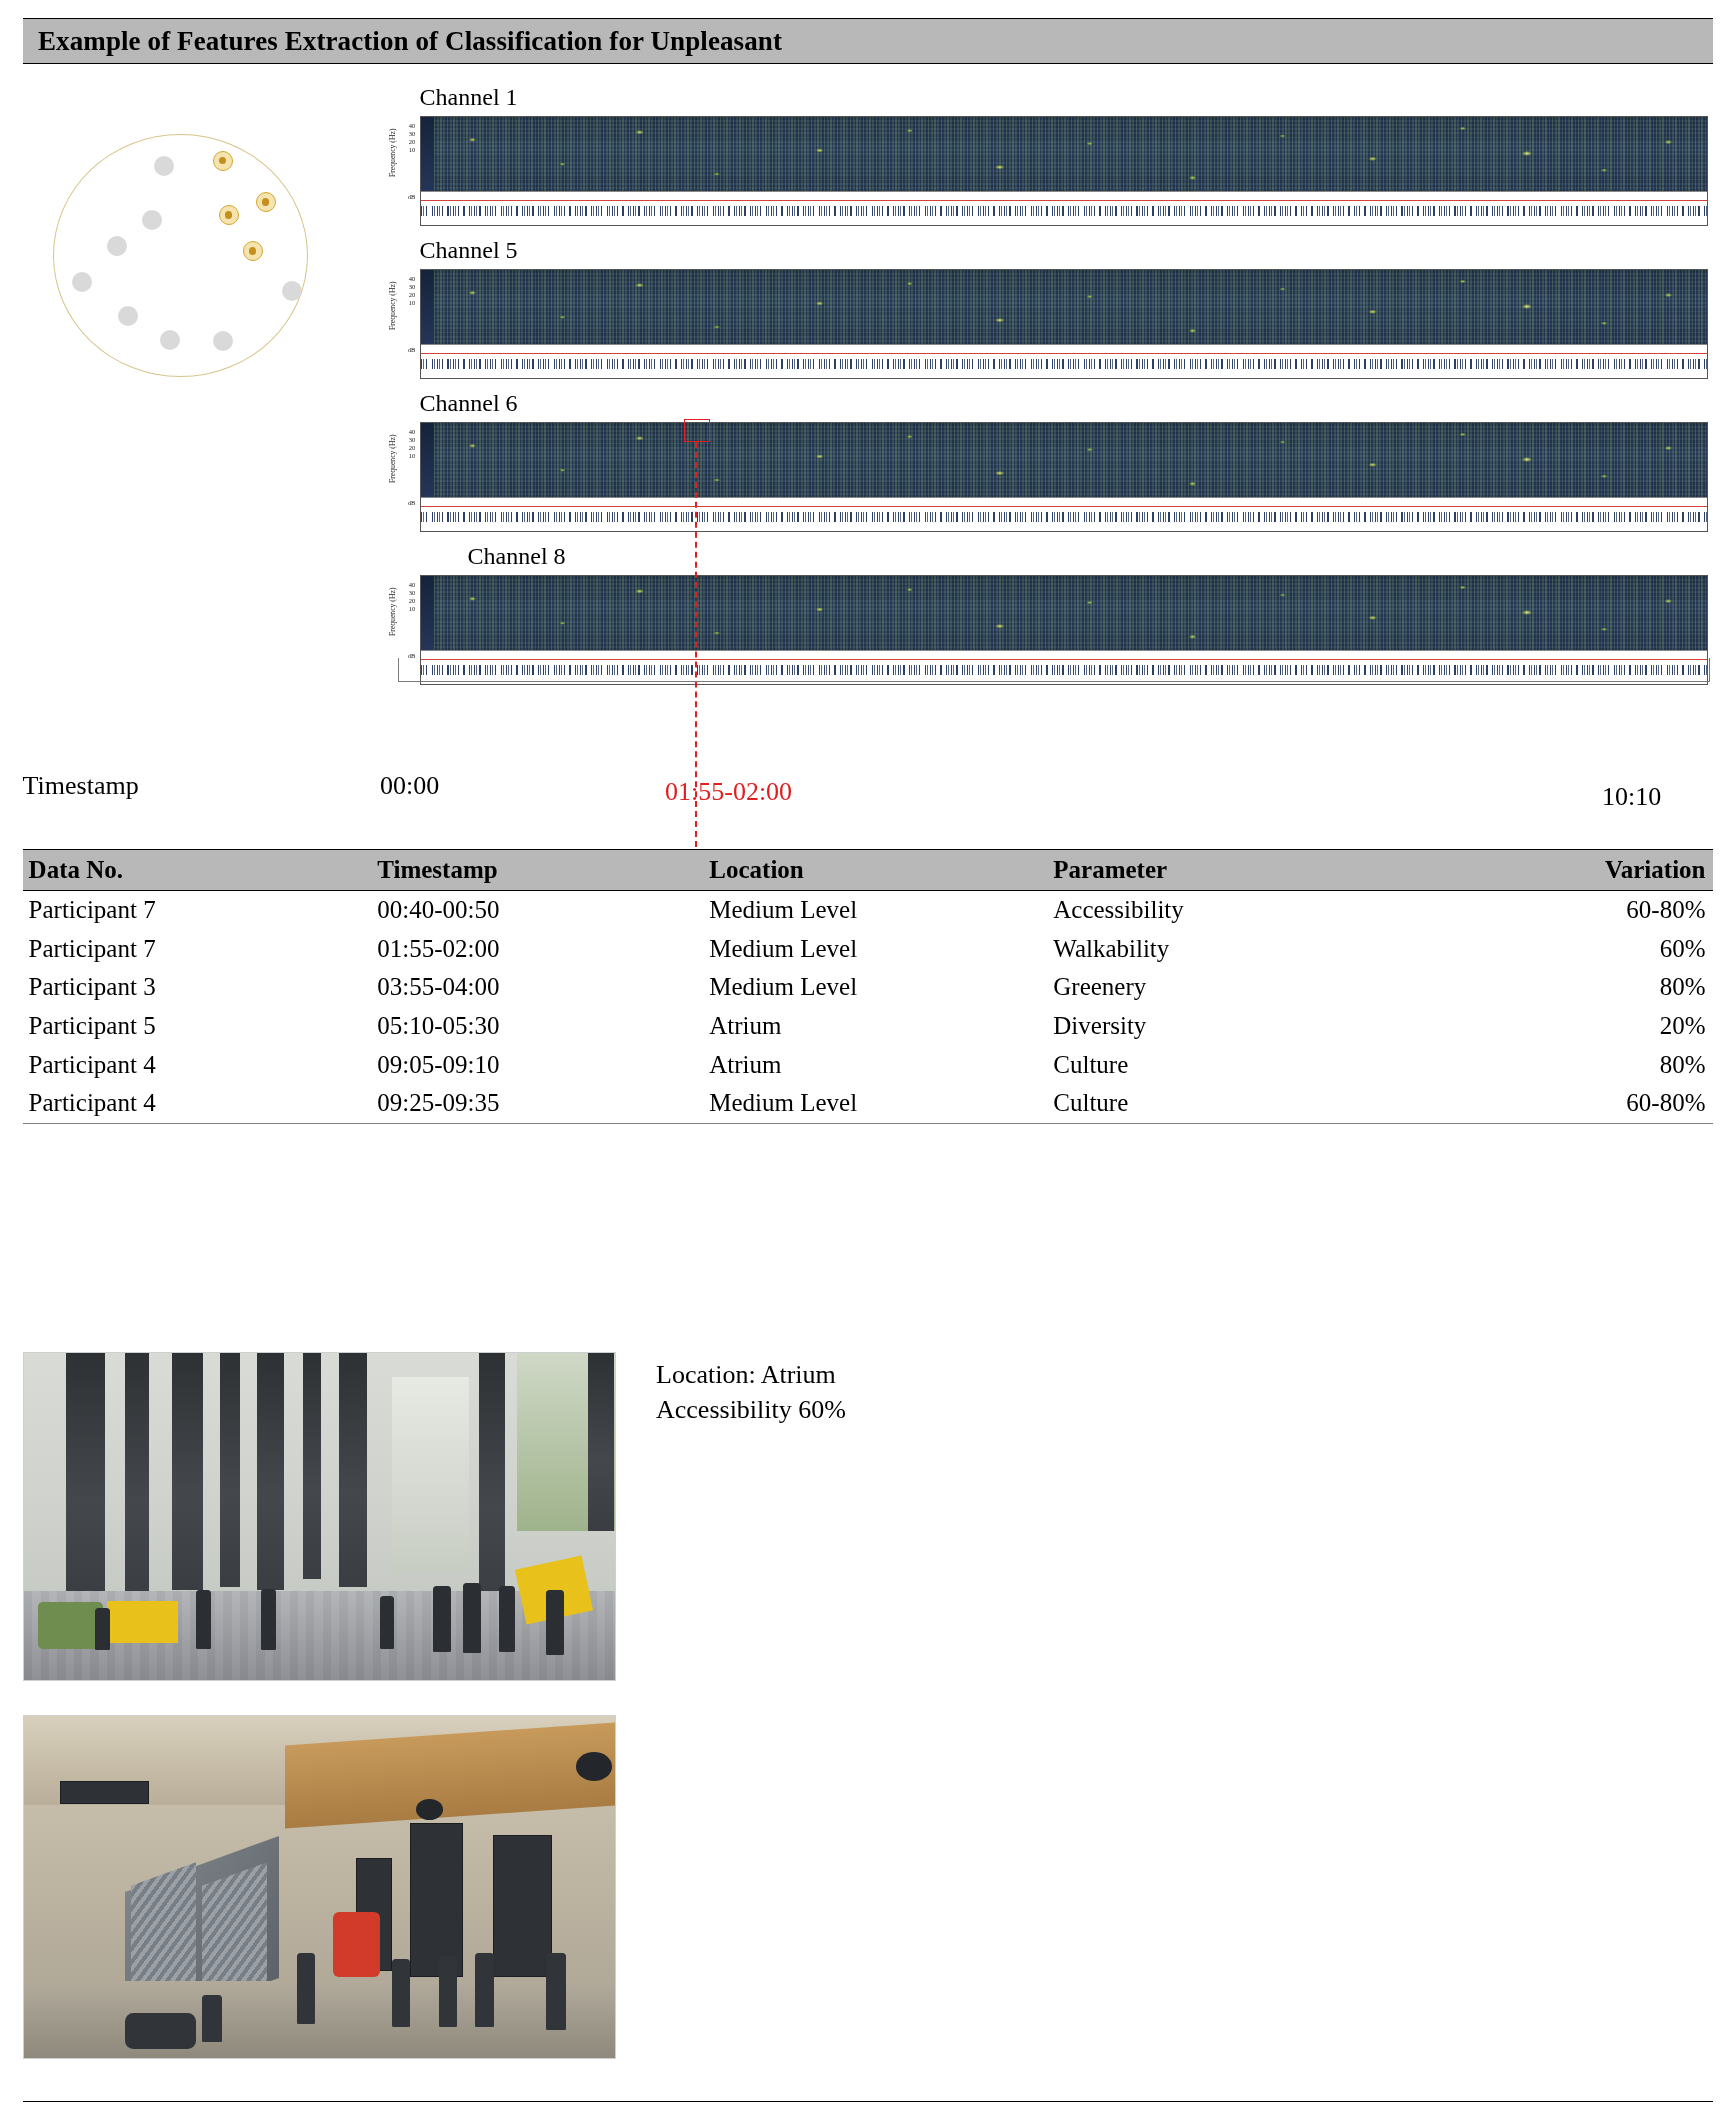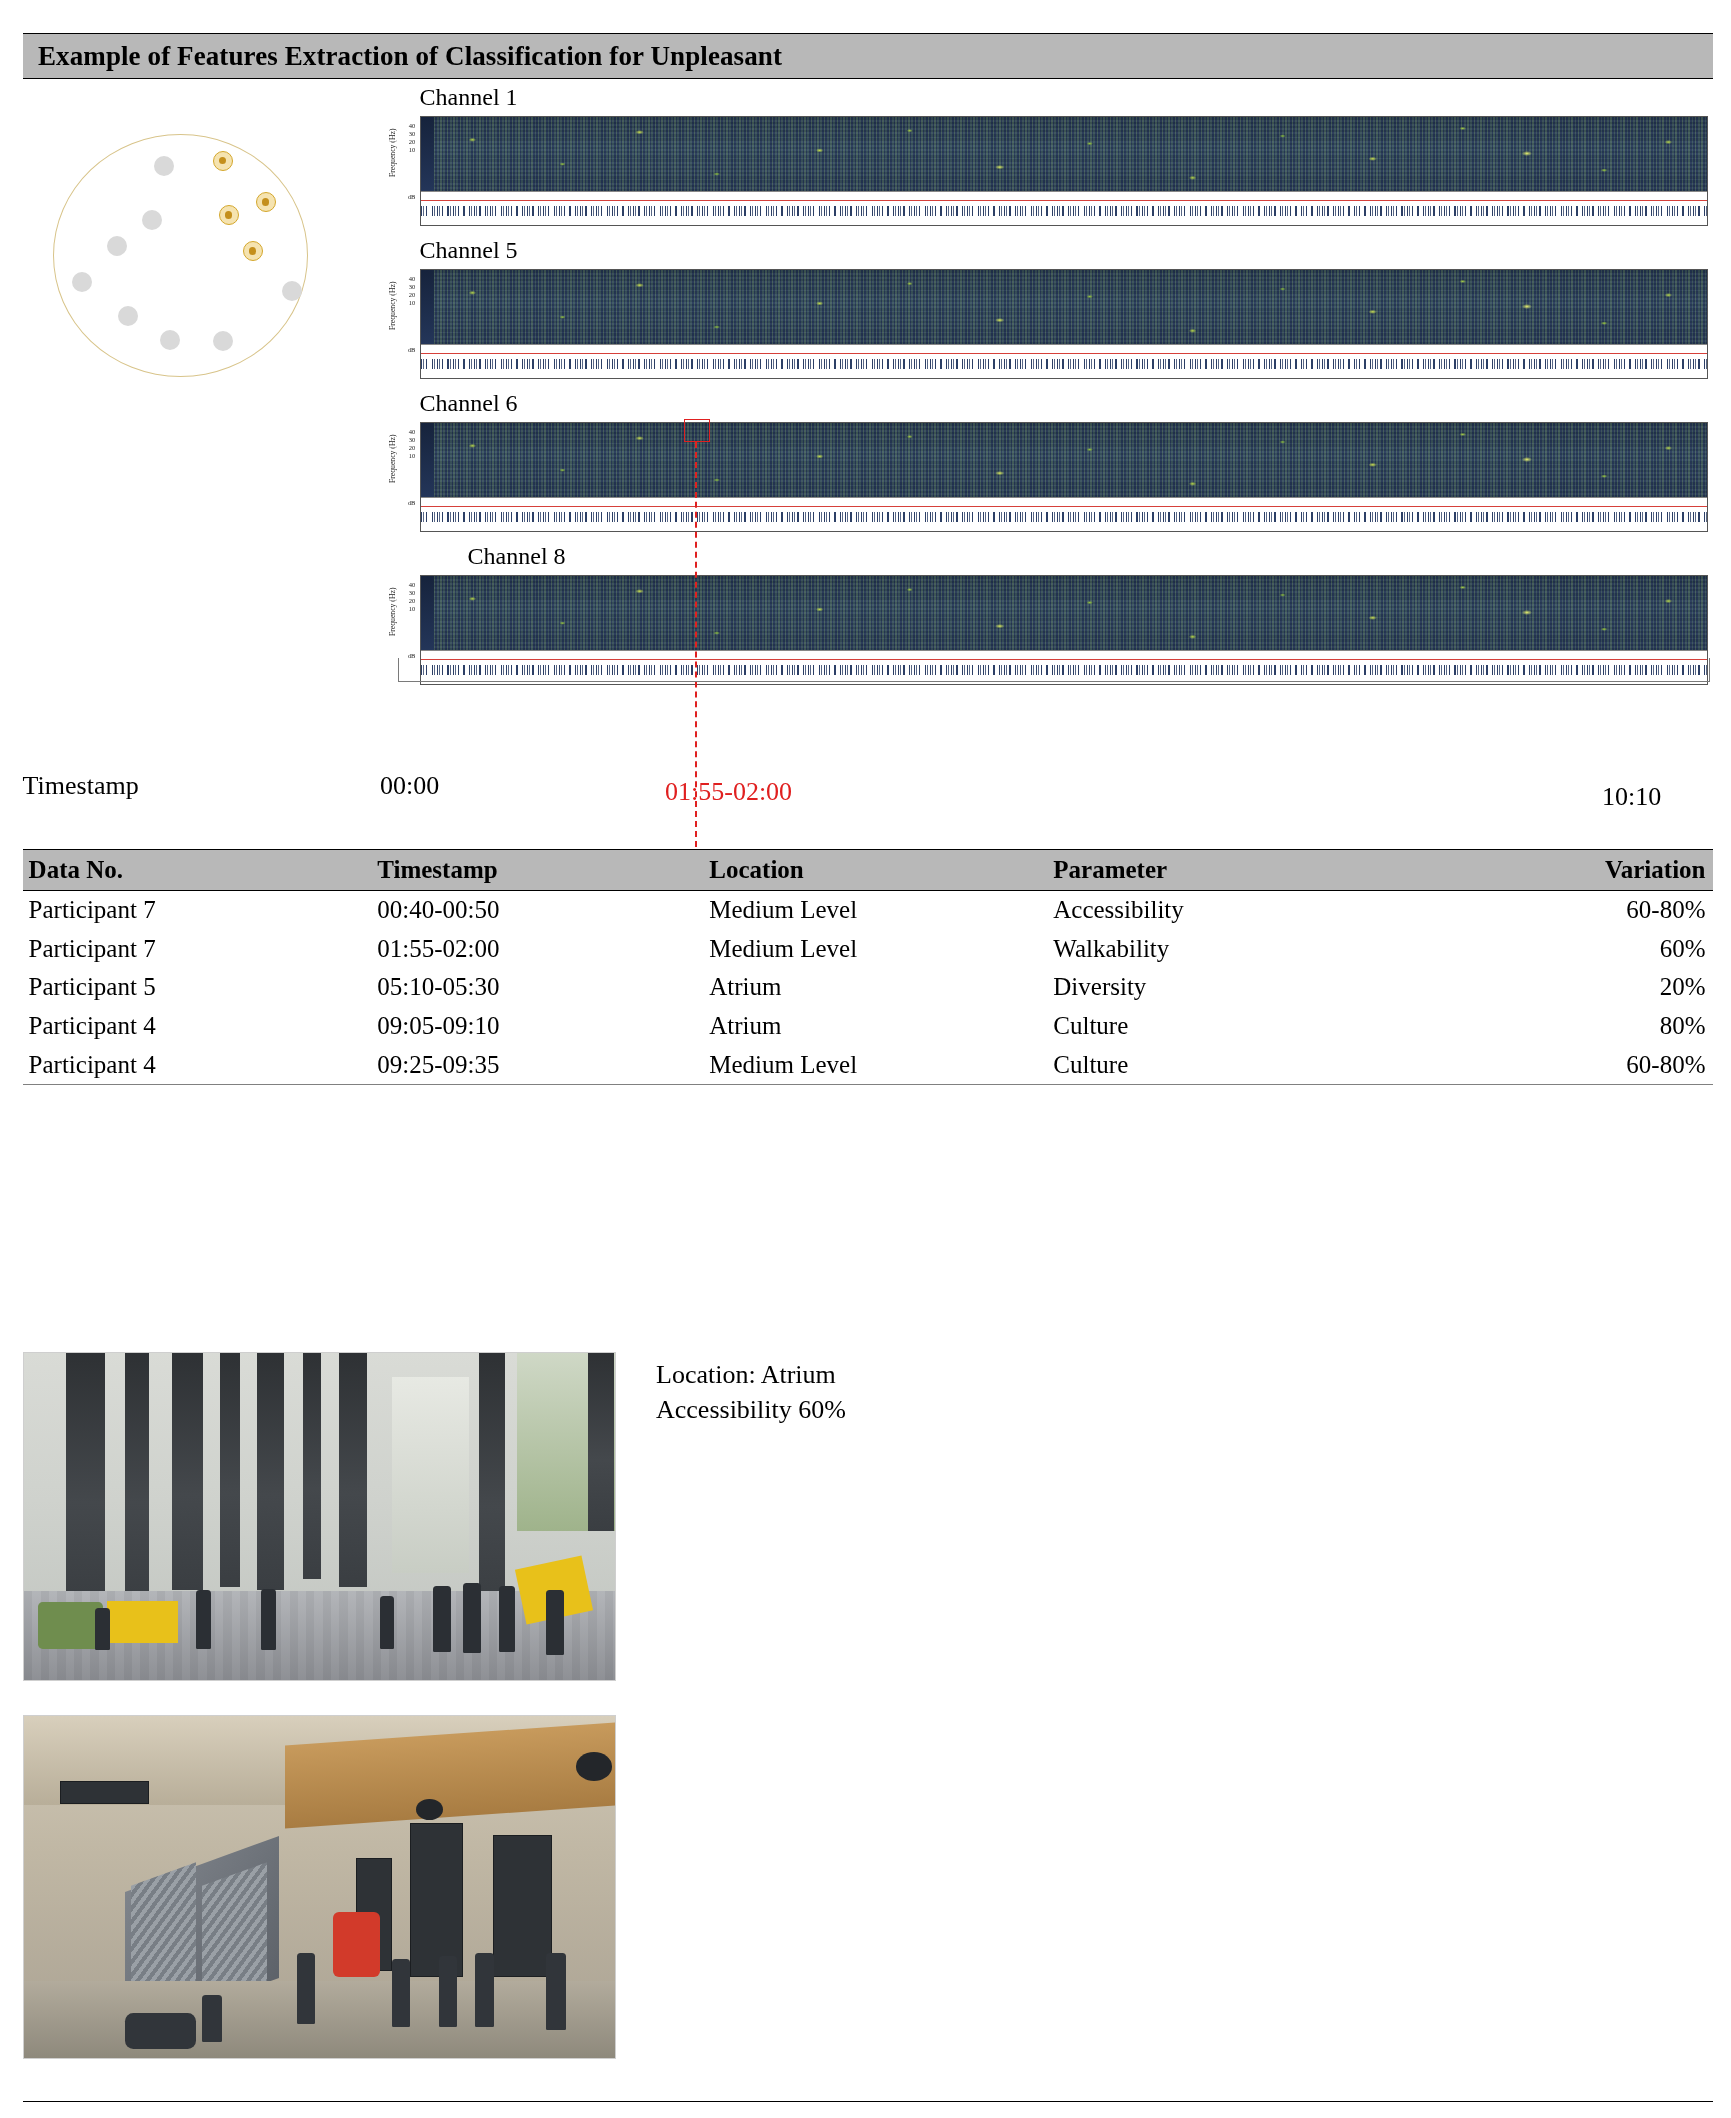--- a/index.html
+++ b/index.html
@@ -26,21 +26,20 @@
     position: absolute;
     left: 22.6px;
     top: 18px;
     width: 1690px;
     height: 46px;
     background: #b8b8b8;
     border-top: 1.8px solid #000;
     border-bottom: 1.8px solid #000;
     display: flex;
     align-items: center;
-    margin-top: 15px;
   }
   .title-bar .title-text {
     font-size: 27px;
     font-weight: bold;
     color: #000;
     padding-left: 15.4px;
     letter-spacing: 0.1px;
     white-space: nowrap;
   }
 
@@ -452,20 +451,27 @@
         <td class="col-loc">Medium Level</td>
         <td class="col-par highlight">Accessibility</td>
         <td class="col-var">60-80%</td>
       </tr>
       <tr>
         <td class="col-no">Participant 7</td>
         <td class="col-ts">01:55-02:00</td>
         <td class="col-loc">Medium Level</td>
         <td class="col-par">Walkability</td>
         <td class="col-var">60%</td>
+      </tr>
+      <tr>
+        <td class="col-no">Participant 3</td>
+        <td class="col-ts">03:55-04:00</td>
+        <td class="col-loc">Medium Level</td>
+        <td class="col-par">Greenery</td>
+        <td class="col-var">80%</td>
       </tr>
       <tr>
         <td class="col-no">Participant 5</td>
         <td class="col-ts">05:10-05:30</td>
         <td class="col-loc">Atrium</td>
         <td class="col-par">Diversity</td>
         <td class="col-var">20%</td>
       </tr>
       <tr>
         <td class="col-no">Participant 4</td>

